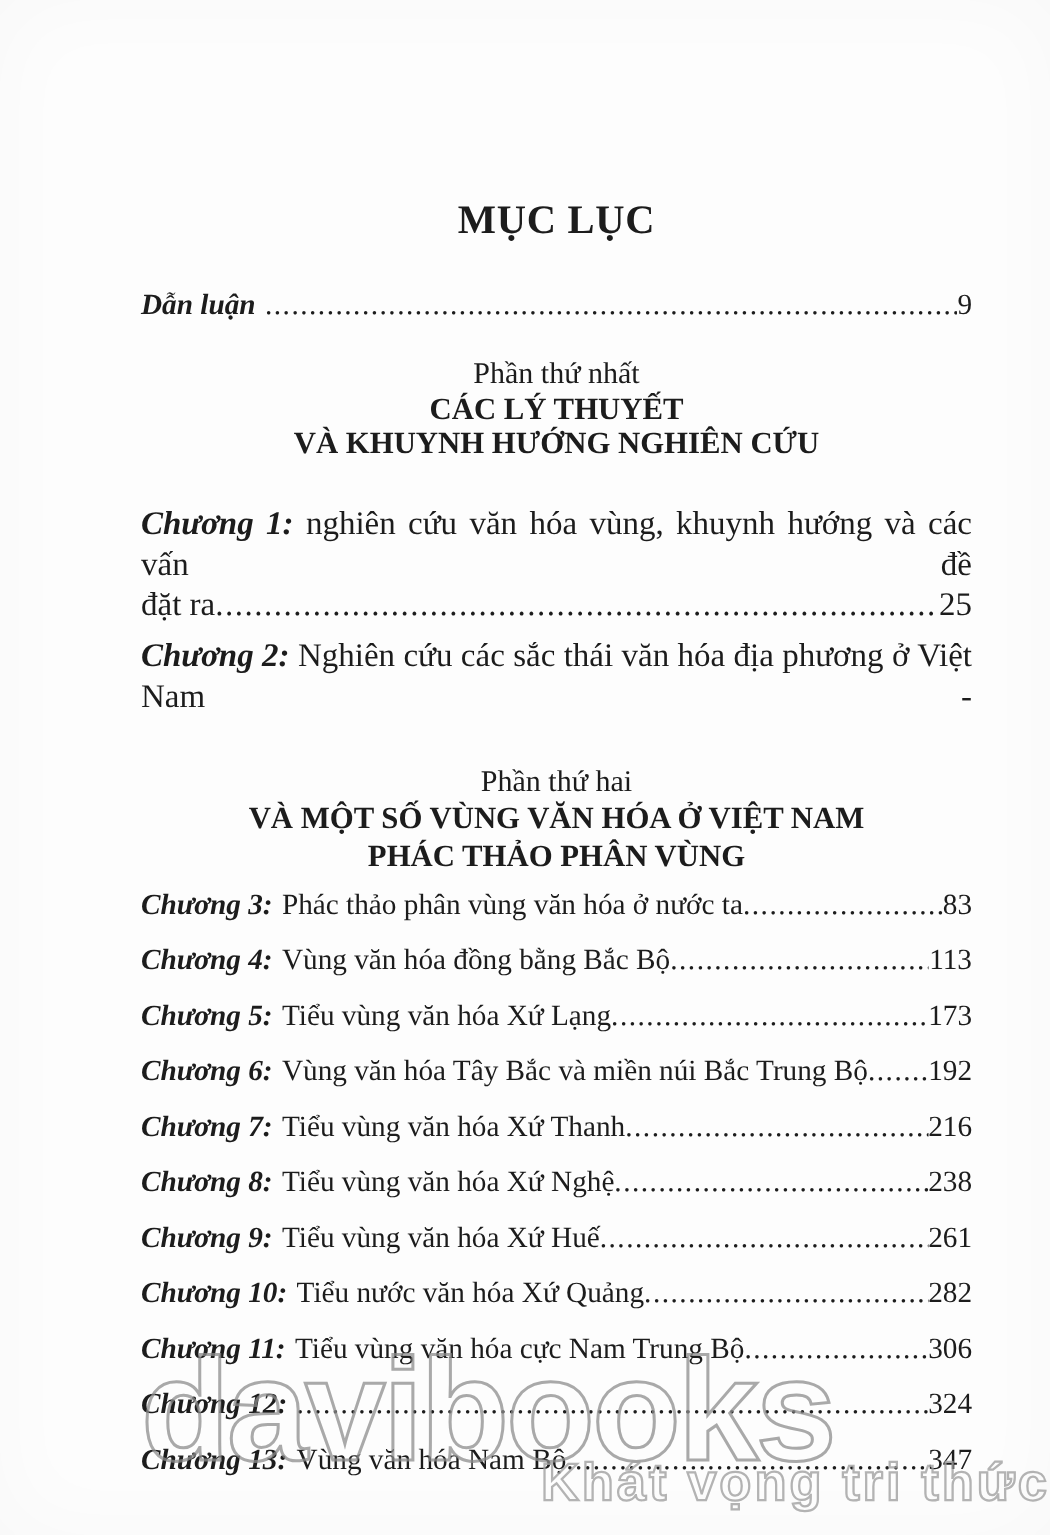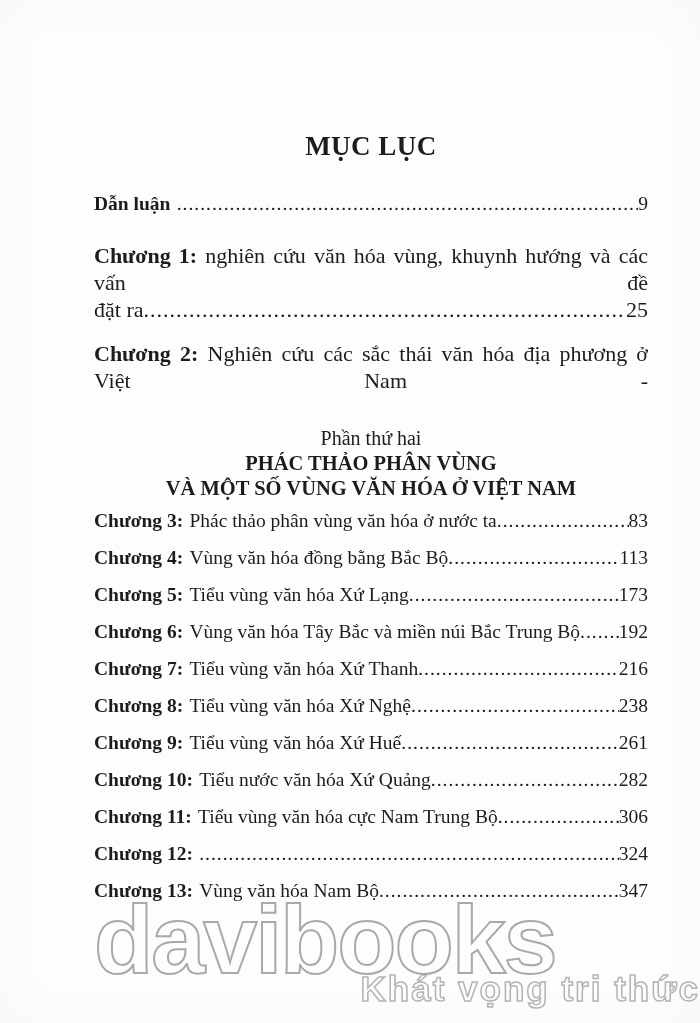--- a/index.html
+++ b/index.html
@@ -28,20 +28,21 @@
   
   .toc-row {
     display: flex;
     align-items: baseline;
     font-size: 19.5px;
     line-height: 24px;
     white-space: nowrap;
   }
   .prefix {
     font-weight: 700;
+    font-style: italic;
     flex: 0 0 auto;
   }
   .toc-row .prefix { margin-right: 0.32em; }
   .toc-title { flex: 0 0 auto; }
   .leader {
     flex: 1 1 20px;
     min-width: 8px;
     overflow: hidden;
     white-space: nowrap;
     letter-spacing: 1px;
@@ -60,21 +61,21 @@
   #part2-heading .kicker { line-height: 25px; margin-top: 32px; }
   #part2-heading .pline { line-height: 25px; }
   
   .entry2 { font-size: 22px; line-height: 27px; }
   .entry2 .jline {
     text-align: justify;
     text-align-last: justify;
   }
   .entry2 .l2 { display: flex; align-items: baseline; white-space: nowrap; }
   #entry-ch1 { margin-top: 26px; }
-  #entry-ch2 { margin-top: 17px; }
+  #entry-ch2 { margin-top: 7px; }
   
   .toc-list { margin-top: 8px; }
   .toc-list .toc-row { margin-bottom: 13px; }
   
   .wm-brand {
     position: absolute;
     left: 94px; top: 891px;
     font-family: "Liberation Sans", sans-serif;
     font-weight: 700;
     font-size: 97px;
@@ -104,20 +105,25 @@
 <div class="page">
 
   <h1 class="doc-title">MỤC LỤC</h1>
 
   <div class="toc-row intro-row">
     <span class="prefix">Dẫn luận</span>
     <span class="leader"></span>
     <span class="pagenum">9</span>
   </div>
 
+  <div class="part-heading" id="part1-heading">
+    <div class="kicker">Phần thứ nhất</div>
+    <div class="pline">CÁC LÝ THUYẾT</div>
+    <div class="pline">VÀ KHUYNH HƯỚNG NGHIÊN CỨU</div>
+  </div>
 
   <div class="entry2" id="entry-ch1">
     <div class="jline">
       <span class="prefix">Chương 1:</span>
       <span>nghiên cứu văn hóa vùng, khuynh hướng và các vấn đề</span>
     </div>
     <div class="l2">
       <span>đặt ra</span>
       <span class="leader"></span>
       <span class="pagenum">25</span>
@@ -126,22 +132,22 @@
 
   <div class="entry2" id="entry-ch2">
     <div class="jline">
       <span class="prefix">Chương 2:</span>
       <span>Nghiên cứu các sắc thái văn hóa địa phương ở Việt Nam -</span>
     </div>
   </div>
 
   <div class="part-heading" id="part2-heading">
     <div class="kicker">Phần thứ hai</div>
+    <div class="pline">VÀ MỘT SỐ VÙNG VĂN HÓA Ở VIỆT NAM</div>
     <div class="pline">PHÁC THẢO PHÂN VÙNG</div>
-    <div class="pline">VÀ MỘT SỐ VÙNG VĂN HÓA Ở VIỆT NAM</div>
   </div>
 
   <div class="toc-list">
     <div class="toc-row">
       <span class="prefix">Chương 3:</span>
       <span class="toc-title">Phác thảo phân vùng văn hóa ở nước ta</span>
       <span class="leader"></span>
       <span class="pagenum">83</span>
     </div>
     <div class="toc-row">

